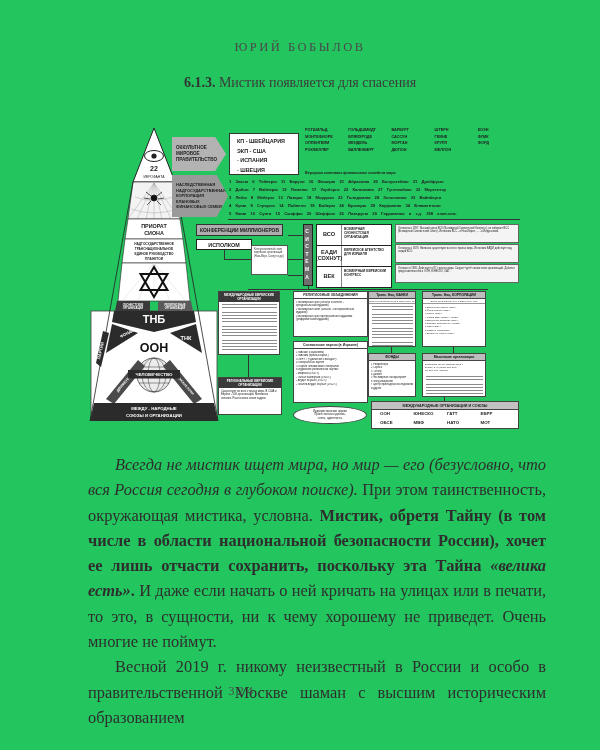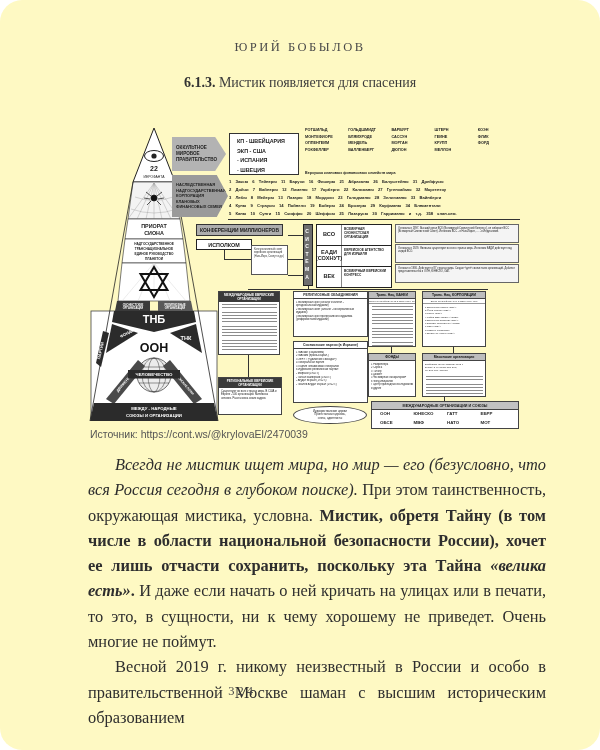--- a/index.html
+++ b/index.html
@@ -1,17 +1,17 @@
 <!DOCTYPE html>
 <html lang="ru"><head>
 <meta charset="utf-8">
 <style>
   html,body{margin:0;padding:0;}
-  .page{position:relative;width:600px;height:750px;background:#fef9c3;overflow:hidden;
-        font-family:"Liberation Serif",serif;color:#2e2e2e;border-radius:22px;}
+  .page{position:relative;width:600px;height:750px;background:#22c55e;overflow:hidden;
+        font-family:"Liberation Serif",serif;color:#2e2e2e;}
   
   .author{position:absolute;top:40px;left:0;width:600px;text-align:center;
           font-size:12.5px;letter-spacing:2.5px;color:#4a4a4a;}
   .heading{position:absolute;top:71px;left:0;width:600px;text-align:center;
            font-size:14px;line-height:24px;color:#3c3c3c;}
   .heading b{font-weight:bold;color:#333;}
   .pagenum{position:absolute;top:684px;left:0;width:484px;text-align:center;
            font-size:12.5px;letter-spacing:3px;color:#4a4a4a;}
   .source{position:absolute;top:428px;left:90px;font-family:"Liberation Sans",sans-serif;
           font-size:10.5px;color:#555;}
@@ -389,21 +389,20 @@
       <div class="unions-grid" style="padding-top:0;">
 
       <div>ОБСЕ</div>
           <div>МВФ</div>
           <div>НАТО</div>
           <div>МОТ</div>
         </div>
     </div>
   </div>
 
-  <div class="source">Источник: https://cont.ws/@krylovaEl/2470039</div>
 
   <div class="body">
     <p><span class="it">Всегда не мистик ищет мира, но мир — его (безусловно, что вся Россия сегодня в глубоком поиске).</span><span> При этом таинственность, окружающая мистика, условна. </span><span class="bd">Мистик, обретя Тайну (в том числе в области национальной безопасности России), хочет ее лишь отчасти сохранить, поскольку эта Тайна </span><span class="bi">«велика есть»</span><span class="bd">.</span><span> И даже если начать о ней кричать на улицах или в печати, то это, в сущности, ни к чему хорошему не приведет. Очень многие не поймут.</span></p>
     <p><span>Весной 2019 г. никому неизвестный в России и особо в правительственной Москве шаман с высшим историческим образованием </span></p>
   </div>
 
   <div class="pagenum">324</div>
 </div>
 
 </body></html>

